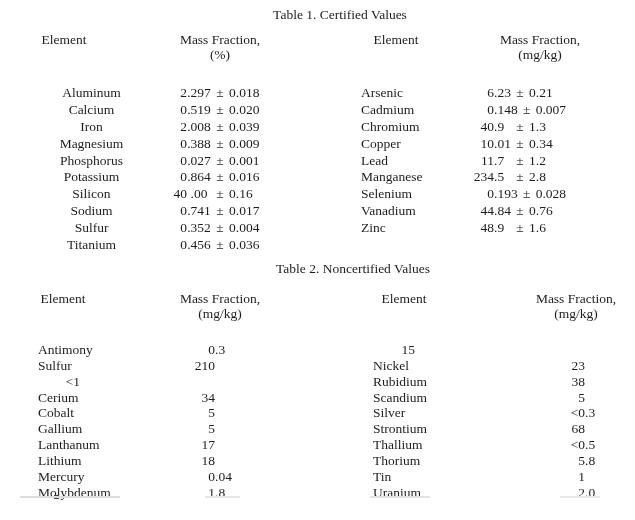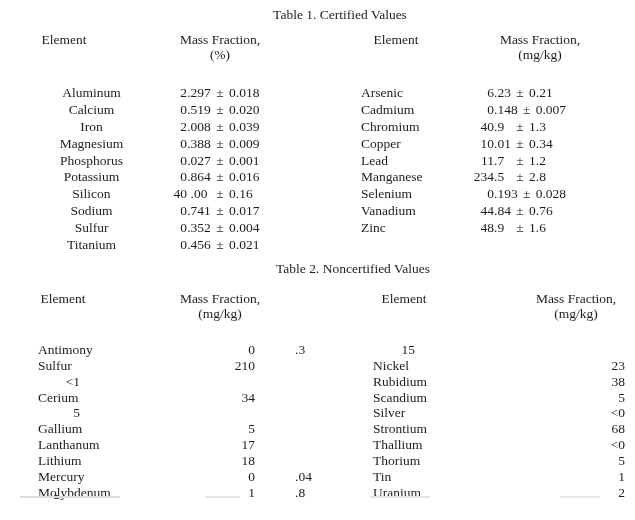--- a/index.html
+++ b/index.html
@@ -27,21 +27,21 @@
   }
   .rows{position:absolute;}
   .row{display:flex;white-space:pre;}
   .row .name{text-align:left;}
   .row .int{text-align:right;}
   .row .frac{text-align:left;}
   .row .pm{text-align:center;}
   .row .unc{text-align:center;}
 
   .t1l .row,.t1r .row{height:16.9px;line-height:16.9px;}
-  .t2l .row,.t2r .row{height:15.85px;line-height:15.85px;gap:40px;}
+  .t2l .row,.t2r .row{height:15.85px;line-height:15.85px;}
 
   .t1l{left:38px;top:85px;}
   .t1l .name{width:107px;text-align:center;}
   .t1l .int{width:42px;}
   .t1l .frac{min-width:24px;text-align:center;}
   .t1l .pm{width:18px;}
 
   .t1r{left:361px;top:85px;}
   .t1r .name{width:91px;}
   .t1r .int{width:42px;}
@@ -85,21 +85,21 @@
   <div class="rows t1l">
       <div class="row"><span class="name">Aluminum</span><span class="int">2</span><span class="frac">.297</span><span class="pm">±</span><span class="unc">0.018</span></div>
       <div class="row"><span class="name">Calcium</span><span class="int">0</span><span class="frac">.519</span><span class="pm">±</span><span class="unc">0.020</span></div>
       <div class="row"><span class="name">Iron</span><span class="int">2</span><span class="frac">.008</span><span class="pm">±</span><span class="unc">0.039</span></div>
       <div class="row"><span class="name">Magnesium</span><span class="int">0</span><span class="frac">.388</span><span class="pm">±</span><span class="unc">0.009</span></div>
       <div class="row"><span class="name">Phosphorus</span><span class="int">0</span><span class="frac">.027</span><span class="pm">±</span><span class="unc">0.001</span></div>
       <div class="row"><span class="name">Potassium</span><span class="int">0</span><span class="frac">.864</span><span class="pm">±</span><span class="unc">0.016</span></div>
       <div class="row"><span class="name">Silicon</span><span class="int">40</span><span class="frac">.00</span><span class="pm">±</span><span class="unc">0.16</span></div>
       <div class="row"><span class="name">Sodium</span><span class="int">0</span><span class="frac">.741</span><span class="pm">±</span><span class="unc">0.017</span></div>
       <div class="row"><span class="name">Sulfur</span><span class="int">0</span><span class="frac">.352</span><span class="pm">±</span><span class="unc">0.004</span></div>
-      <div class="row"><span class="name">Titanium</span><span class="int">0</span><span class="frac">.456</span><span class="pm">±</span><span class="unc">0.021</span></div>
+      <div class="row"><span class="name">Titanium</span><span class="int">0</span><span class="frac">.456</span><span class="pm">±</span><span class="unc">0.036</span></div>
     </div>
   <div class="rows t1r">
       <div class="row"><span class="name">Arsenic</span><span class="int">6</span><span class="frac">.23</span><span class="pm">±</span><span class="unc">0.21</span></div>
       <div class="row"><span class="name">Cadmium</span><span class="int">0</span><span class="frac">.148</span><span class="pm">±</span><span class="unc">0.007</span></div>
       <div class="row"><span class="name">Chromium</span><span class="int">40</span><span class="frac">.9</span><span class="pm">±</span><span class="unc">1.3</span></div>
       <div class="row"><span class="name">Copper</span><span class="int">10</span><span class="frac">.01</span><span class="pm">±</span><span class="unc">0.34</span></div>
       <div class="row"><span class="name">Lead</span><span class="int">11</span><span class="frac">.7</span><span class="pm">±</span><span class="unc">1.2</span></div>
       <div class="row"><span class="name">Manganese</span><span class="int">234</span><span class="frac">.5</span><span class="pm">±</span><span class="unc">2.8</span></div>
       <div class="row"><span class="name">Selenium</span><span class="int">0</span><span class="frac">.193</span><span class="pm">±</span><span class="unc">0.028</span></div>
       <div class="row"><span class="name">Vanadium</span><span class="int">44</span><span class="frac">.84</span><span class="pm">±</span><span class="unc">0.76</span></div>
@@ -121,21 +121,21 @@
   <div class="hdr" style="left:576px;top:292px;">
     <div>Mass Fraction,</div>
     <div>(mg/kg)</div>
   </div>
 
   <div class="rows t2l">
       <div class="row"><span class="name">Antimony</span><span class="int">0</span><span class="frac">.3</span></div>
       <div class="row"><span class="name">Sulfur</span><span class="int">210</span><span class="frac"></span></div>
       <div class="row"><span class="int">&lt;1</span><span class="frac"></span></div>
       <div class="row"><span class="name">Cerium</span><span class="int">34</span><span class="frac"></span></div>
-      <div class="row"><span class="int">5</span><span class="frac"></span></div>
+      <div class="row"><span class="name">Cobalt</span><span class="int">5</span><span class="frac"></span></div>
       <div class="row"><span class="name">Gallium</span><span class="int">5</span><span class="frac"></span></div>
       <div class="row"><span class="name">Lanthanum</span><span class="int">17</span><span class="frac"></span></div>
       <div class="row"><span class="name">Lithium</span><span class="int">18</span><span class="frac"></span></div>
       <div class="row"><span class="name">Mercury</span><span class="int">0</span><span class="frac">.04</span></div>
       <div class="row"><span class="name">Molybdenum</span><span class="int">1</span><span class="frac">.8</span></div>
     </div>
   <div class="rows t2r">
       <div class="row"><span class="int">15</span><span class="frac"></span></div>
       <div class="row"><span class="name">Nickel</span><span class="int">23</span><span class="frac"></span></div>
       <div class="row"><span class="name">Rubidium</span><span class="int">38</span><span class="frac"></span></div>

